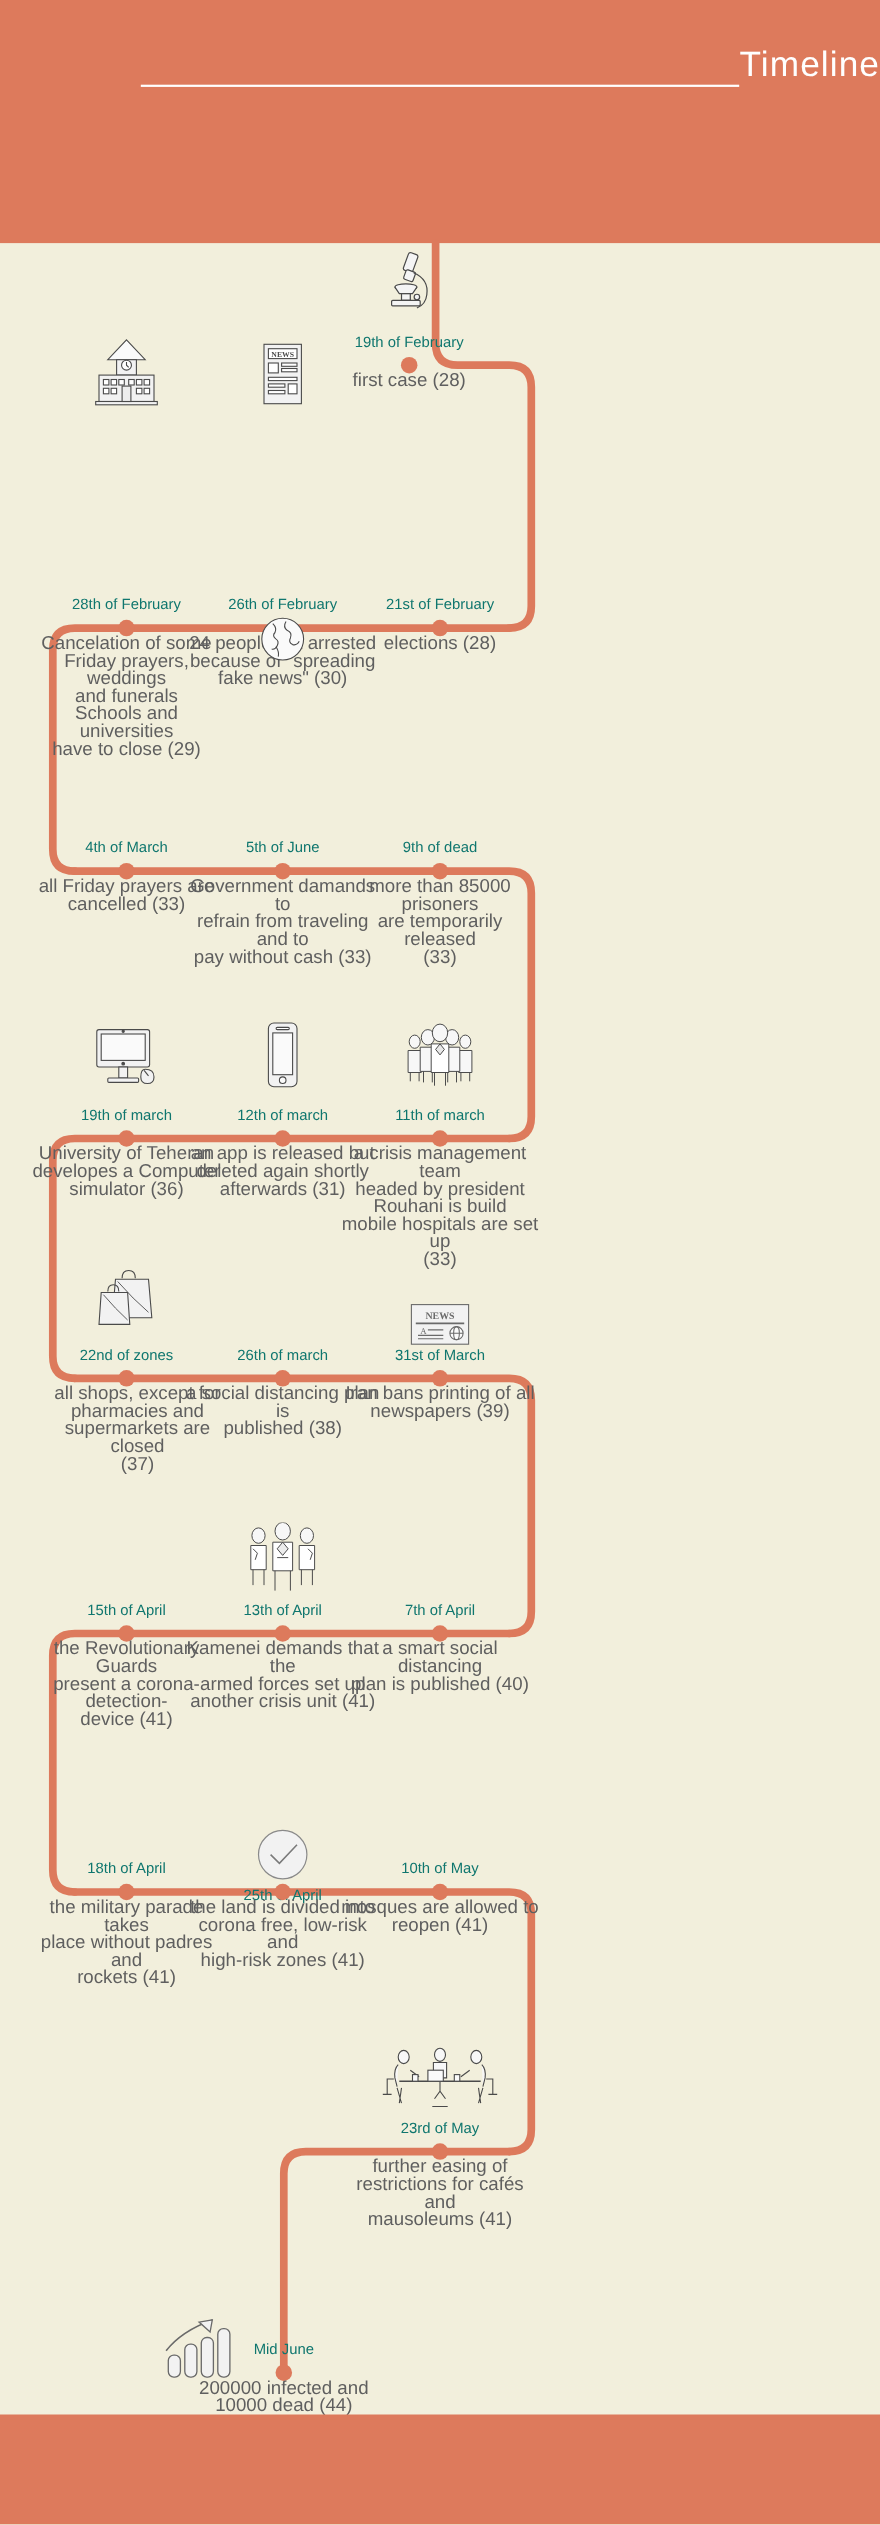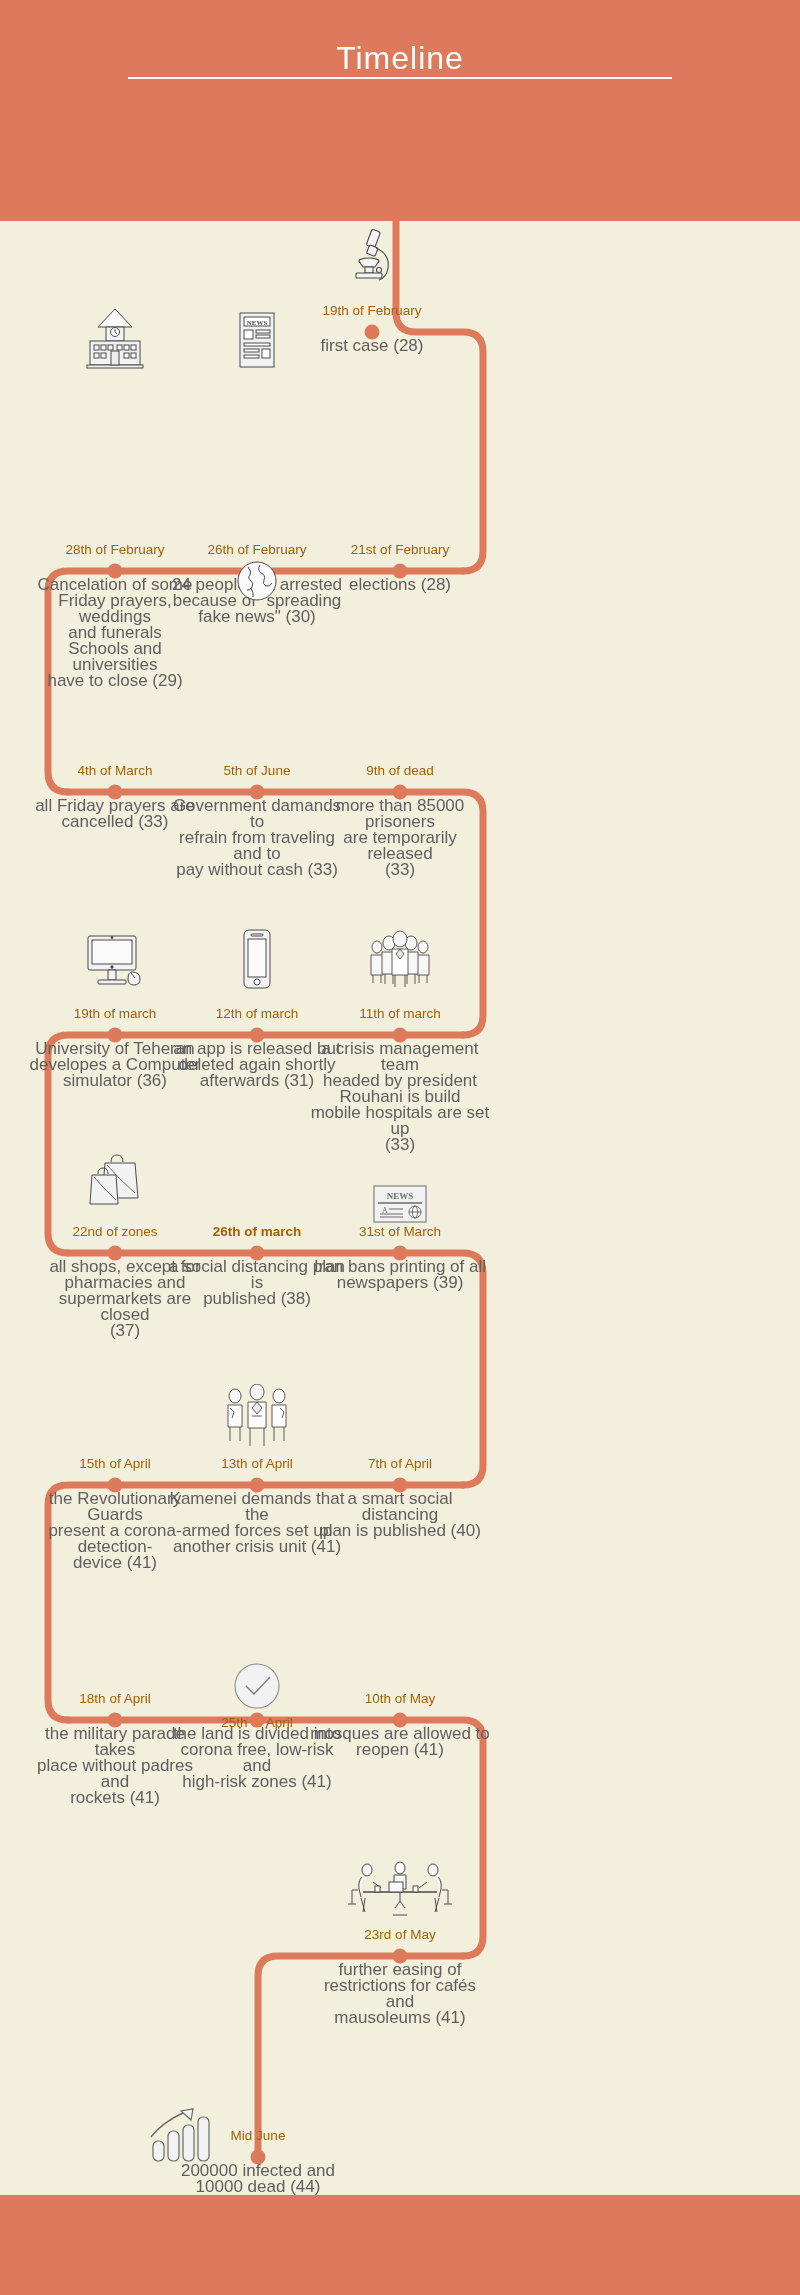--- a/index.html
+++ b/index.html
@@ -8,37 +8,37 @@
     background:#f2efdc;
     font-family:"Liberation Sans", sans-serif;
     overflow:hidden;
   }
   .band{position:absolute;left:0;width:800px;background:#dd7a5c;}
   #header-band{top:0;height:221px;}
   #footer-band{top:2195px;height:100px;}
 
   #page-title{
     position:absolute;top:40px;left:0;width:800px;
-    text-align:center;color:#ffffff;
+    text-align:right;color:#ffffff;
     font-size:32px;font-weight:300;letter-spacing:1px;
   }
   #title-rule{
     position:absolute;top:77px;left:128px;width:544px;height:2px;
     background:#ffffff;
   }
 
   #track{position:absolute;top:0;left:0;width:800px;height:2295px;pointer-events:none;}
 
   .node-dot{
     position:absolute;width:15px;height:15px;border-radius:50%;
     background:#dd7a5c;transform:translate(-50%,-50%);
   }
   .date-label{
     position:absolute;transform:translateX(-50%);
-    color:#a16207;font-size:13.5px;white-space:nowrap;
+    color:#0f766e;font-size:13.5px;white-space:nowrap;
     text-align:center;font-weight:400;
   }
   .desc{
     position:absolute;transform:translateX(-50%);
     width:180px;text-align:center;
     color:#5f5f5f;font-size:17px;line-height:16px;
   }
   .icon-wrap{
     position:absolute;transform:translateX(-50%);
     width:72px;height:62px;
@@ -267,21 +267,21 @@
       </g>
     </svg>
 </div>
 <div class="date-label" style="left:115px;top:1224px;">22nd of zones</div>
 <div class="node-dot" style="left:115px;top:1253px;"></div>
 <div class="desc" style="left:125px;top:1259px;white-space:pre-line;">all shops, except for
 pharmacies and
 supermarkets are closed
 (37)</div>
 
-<div class="date-label" style="left:257px;top:1224px;font-weight:bold;">26th of march</div>
+<div class="date-label" style="left:257px;top:1224px;">26th of march</div>
 <div class="node-dot" style="left:257px;top:1253px;"></div>
 <div class="desc" style="left:257px;top:1259px;white-space:pre-line;">a social distancing plan is
 published (38)</div>
 
 <div class="icon-wrap" style="left:400px;top:1162px;">
   <svg width="56" height="40" viewBox="0 0 56 40">
       <g fill="#f2f2f2" stroke="#6a6a6a" stroke-width="1">
         <rect x="2" y="2" width="52" height="36"></rect>
         <text x="28" y="15" font-size="9" font-family="'Liberation Serif',serif" text-anchor="middle" stroke="none" fill="#6a6a6a" font-weight="bold">NEWS</text>
         <line x1="6" y1="19" x2="50" y2="19" stroke-width="1.6"></line>

